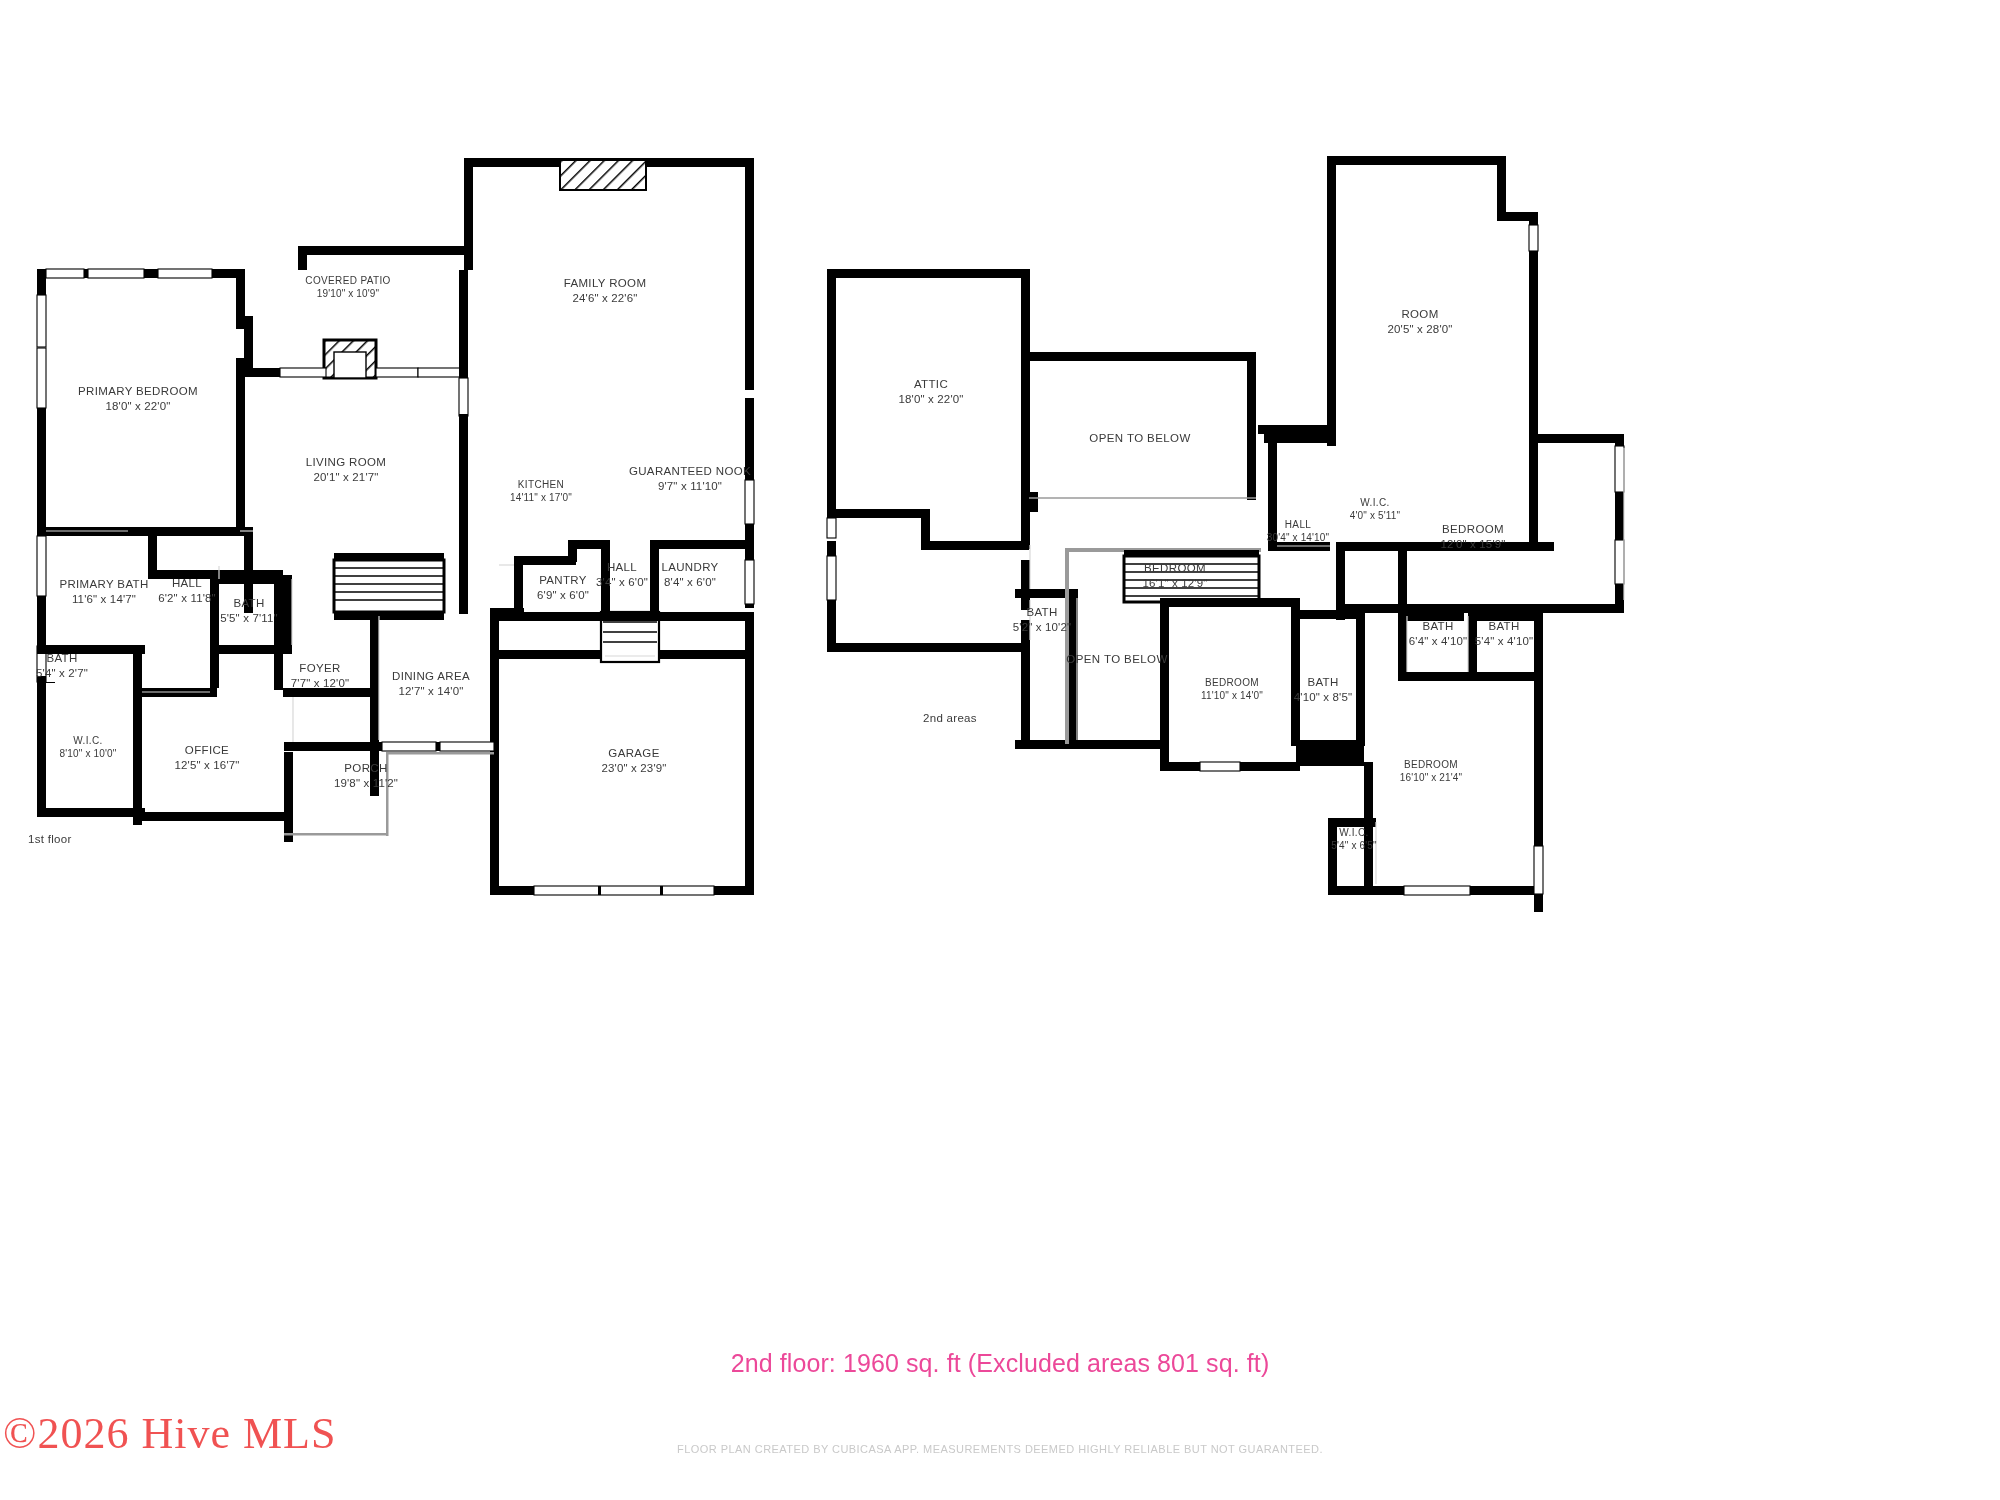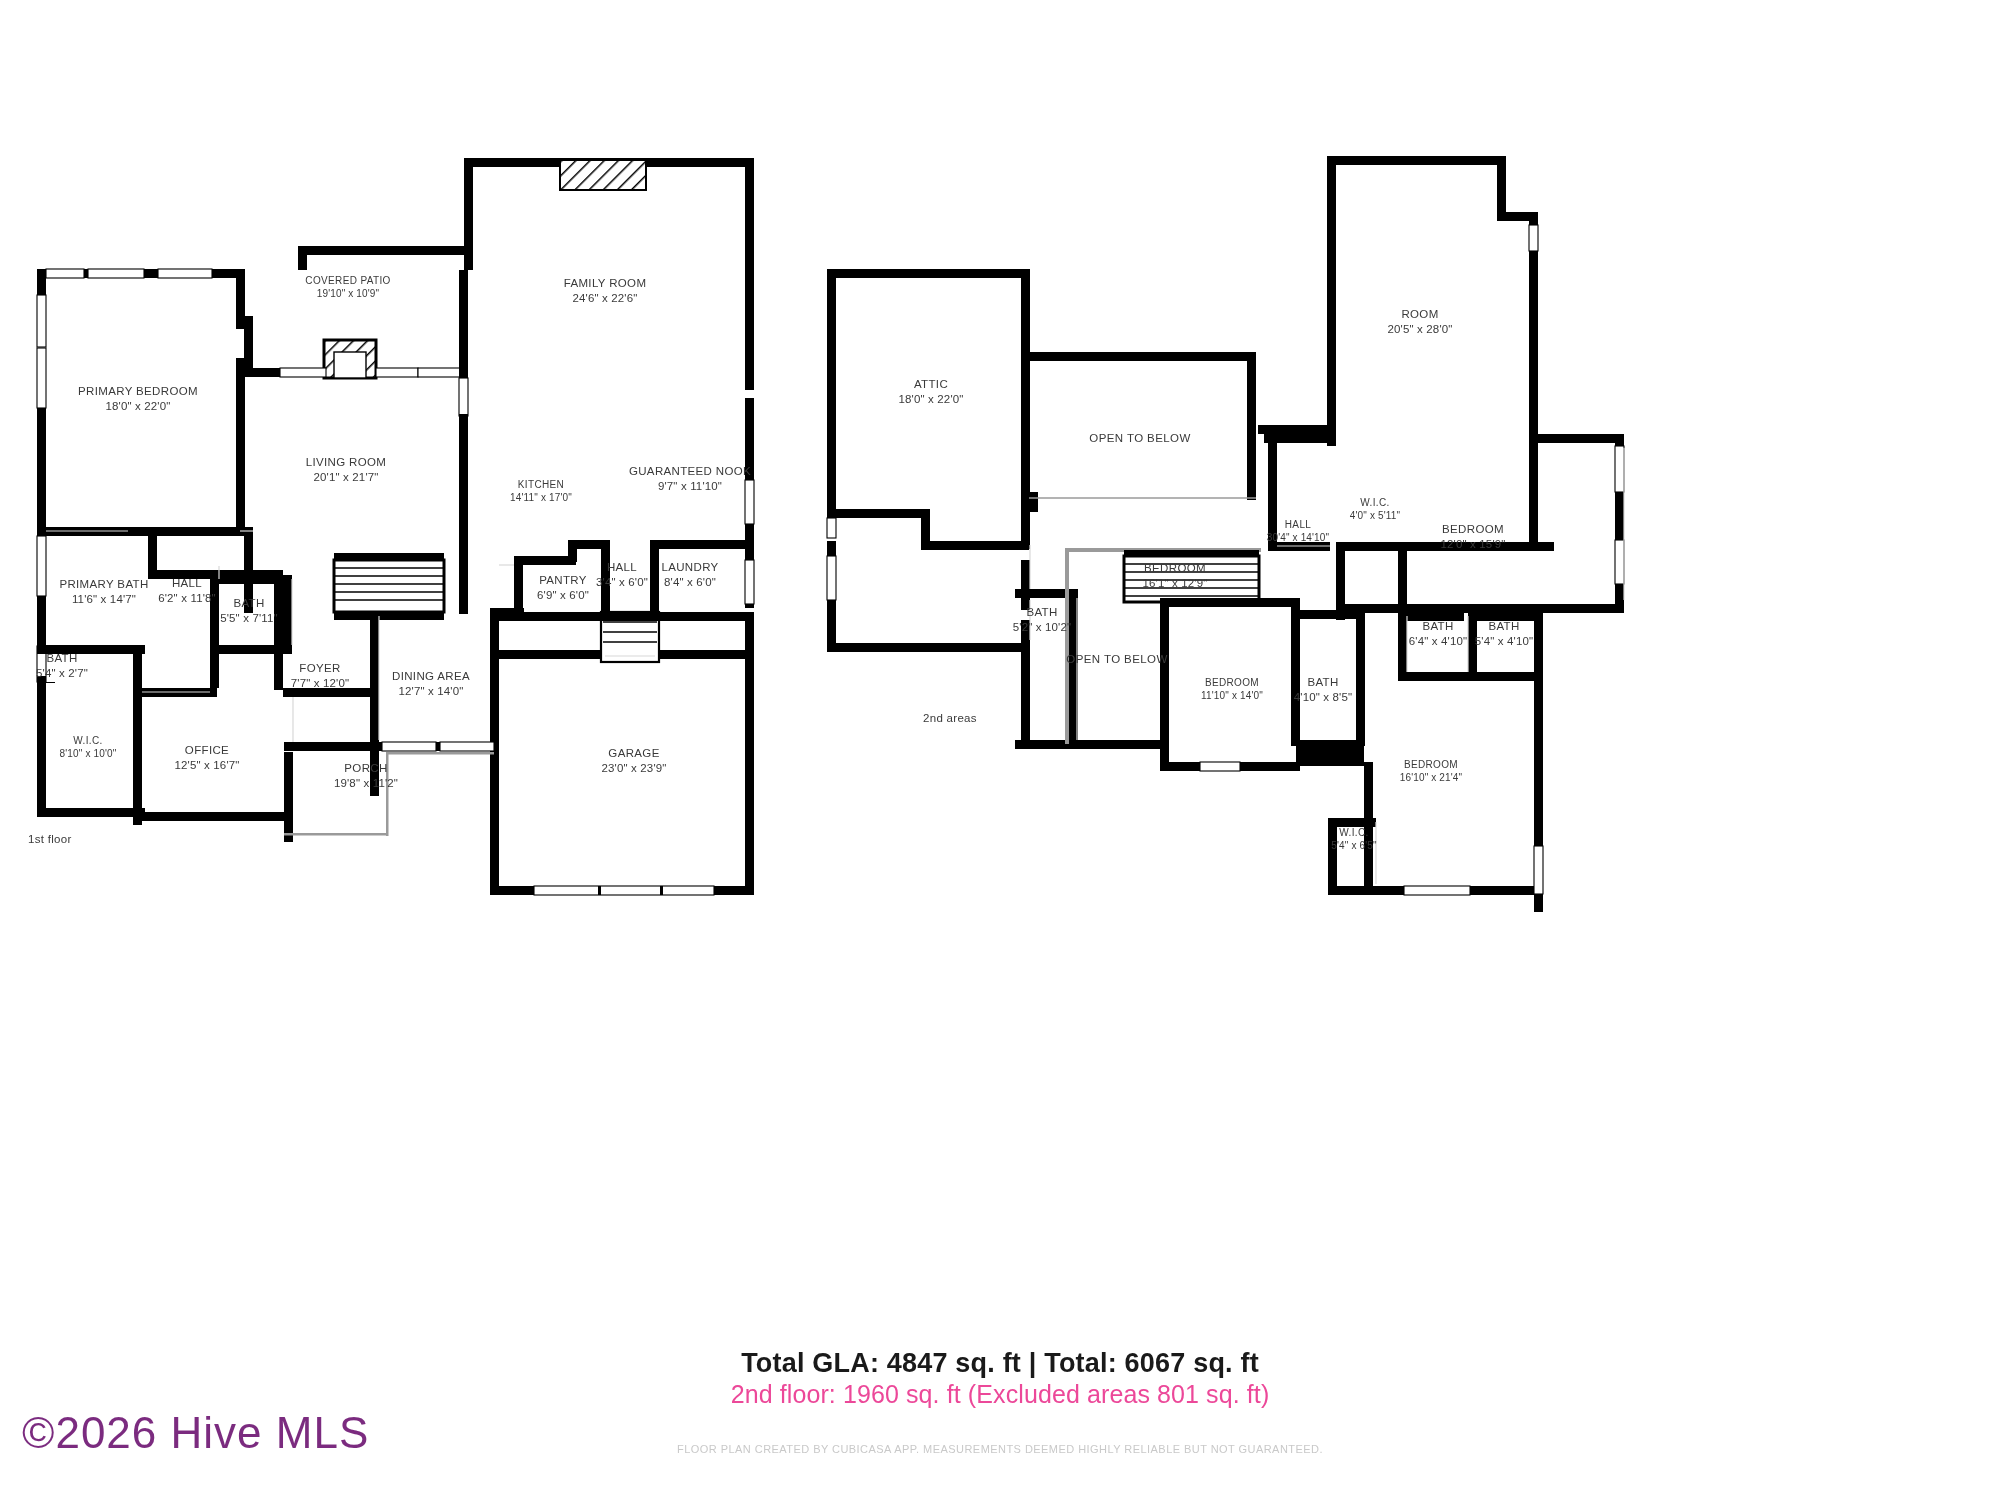--- a/index.html
+++ b/index.html
@@ -17,22 +17,22 @@
 
   .floortag{position:absolute;font-size:11.5px;color:#3a3a3a;letter-spacing:.3px;}
 
   .summary{position:absolute;left:0;width:2000px;text-align:center;}
   .sum-l1{font-size:27px;font-weight:bold;color:#1a1a1a;letter-spacing:.2px;}
   .sum-l2{font-size:25px;color:#1a1a1a;letter-spacing:.1px;margin-top:2px;}
   .sum-l3{font-size:25px;color:#ec4899;letter-spacing:.1px;margin-top:1px;}
   .disclaimer{position:absolute;left:0;width:2000px;text-align:center;
               font-size:11px;color:#c9c9c9;letter-spacing:.45px;}
 
-  .wm{position:absolute;left:22px;top:1408px;font-size:44px;color:#701a75;
-      font-family:Liberation Sans, sans-serif;letter-spacing:1px;
+  .wm{position:absolute;left:3px;top:1408px;font-size:44px;color:#ef4444;
+      font-family:Liberation Serif, serif;letter-spacing:1px;
       opacity:.92;}
 </style>
 </head>
 <body>
 
 <svg id="plan" viewBox="0 0 2000 1500" xmlns="http://www.w3.org/2000/svg">
   <defs>
     <pattern id="hatch" width="10" height="10" patternUnits="userSpaceOnUse" patternTransform="rotate(45)">
       <rect width="10" height="10" fill="#ffffff"></rect>
       <line x1="0" y1="0" x2="0" y2="10" stroke="#000" stroke-width="3"></line>
@@ -428,19 +428,18 @@
     </div>
     <div class="label otb" style="left: 1117px; top: 659px;">
       <span class="nm">OPEN TO BELOW</span>
     </div>
   </div>
 
 <div class="floortag" style="left:28px;top:833px;">1st floor</div>
 <div class="floortag" style="left:923px;top:712px;">2nd areas</div>
 
 <div class="summary" style="top:1348px;">
-  <div class="sum-l1">Total GLA: 4847 sq. ft | Total: 6067 sq. ft</div>
   <div class="sum-l3">2nd floor: 1960 sq. ft (Excluded areas 801 sq. ft)</div>
 </div>
 
 <div class="disclaimer" style="top:1443px;">FLOOR PLAN CREATED BY CUBICASA APP. MEASUREMENTS DEEMED HIGHLY RELIABLE BUT NOT GUARANTEED.</div>
 
 <div class="wm">©2026 Hive MLS</div>
 
 </body></html>

